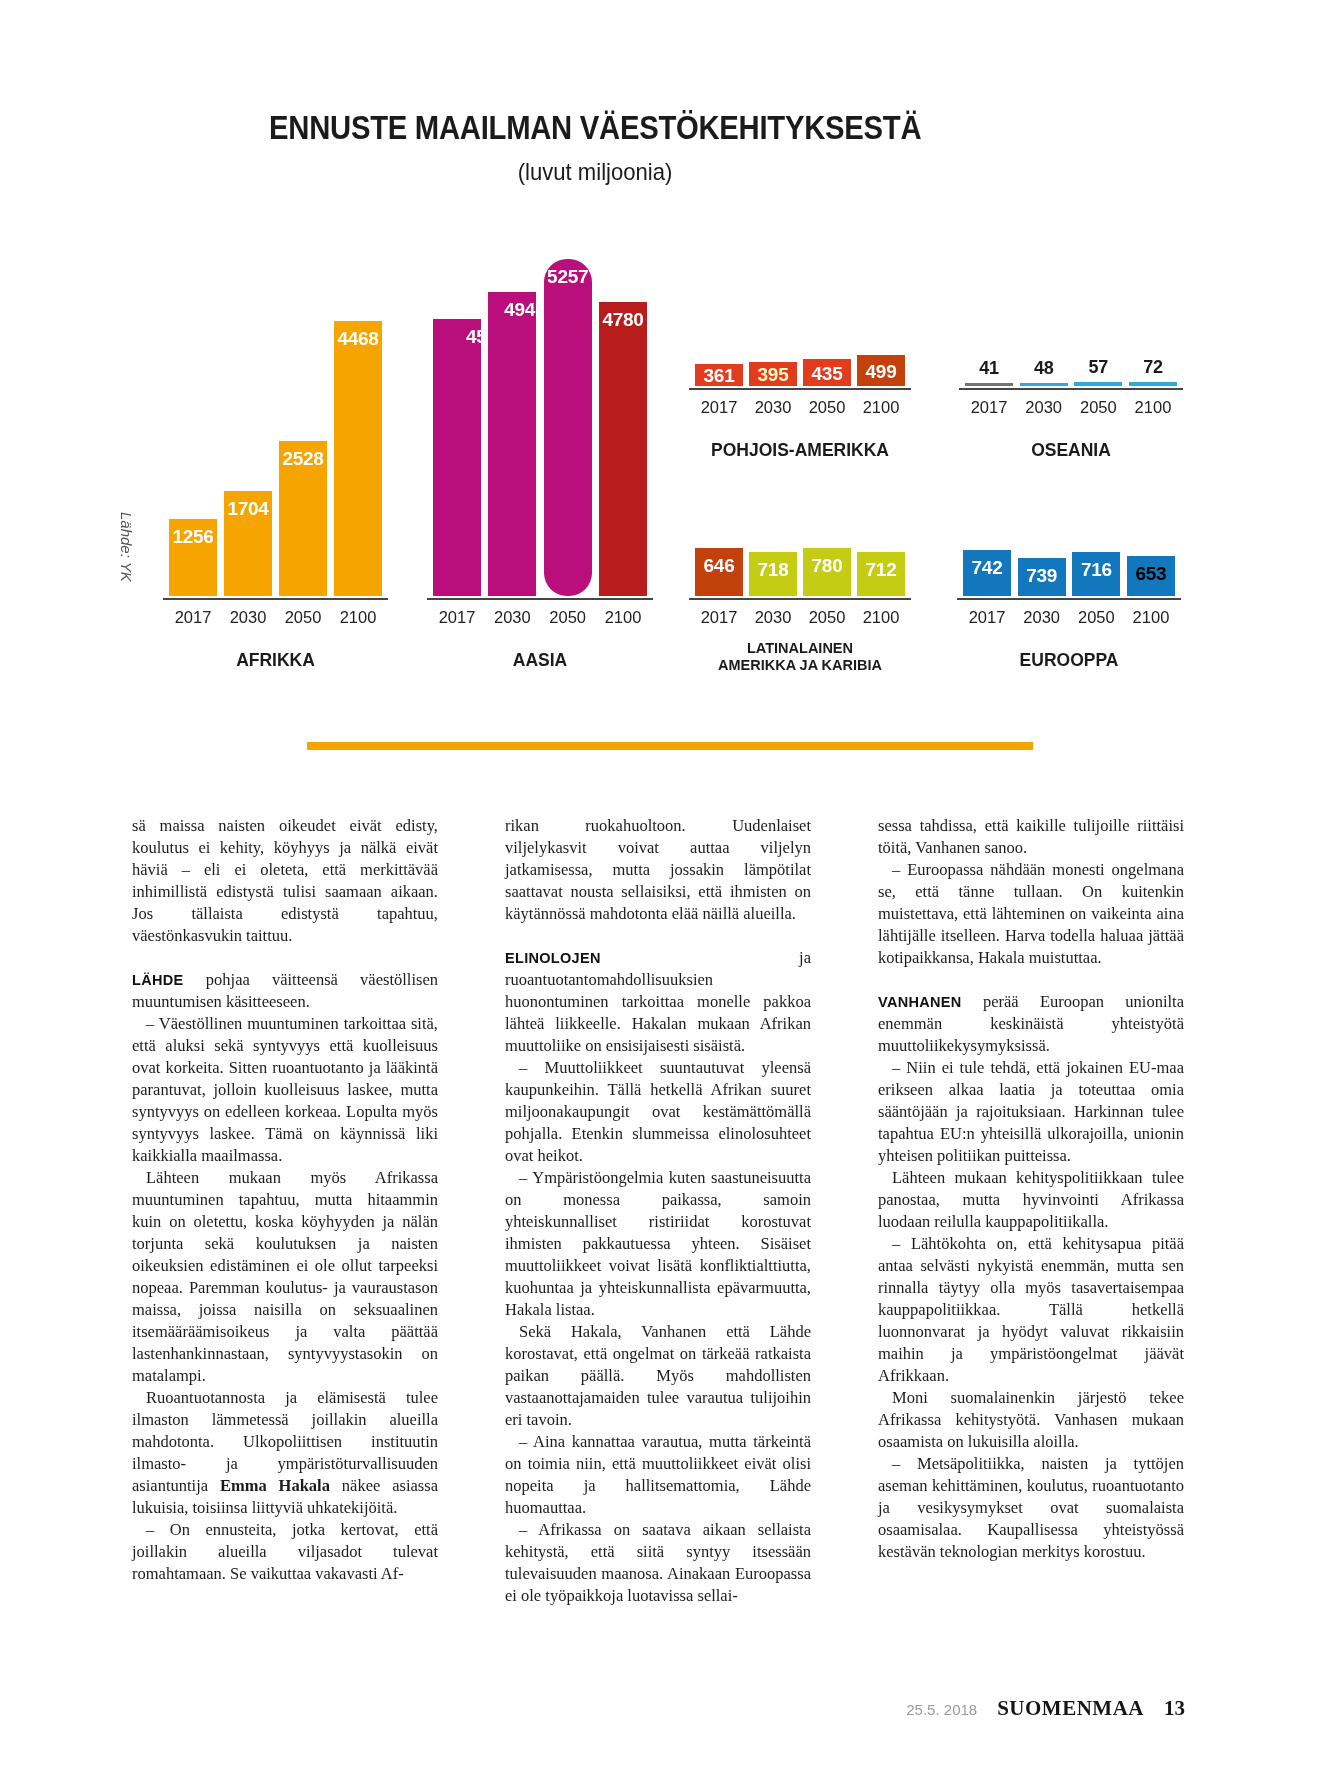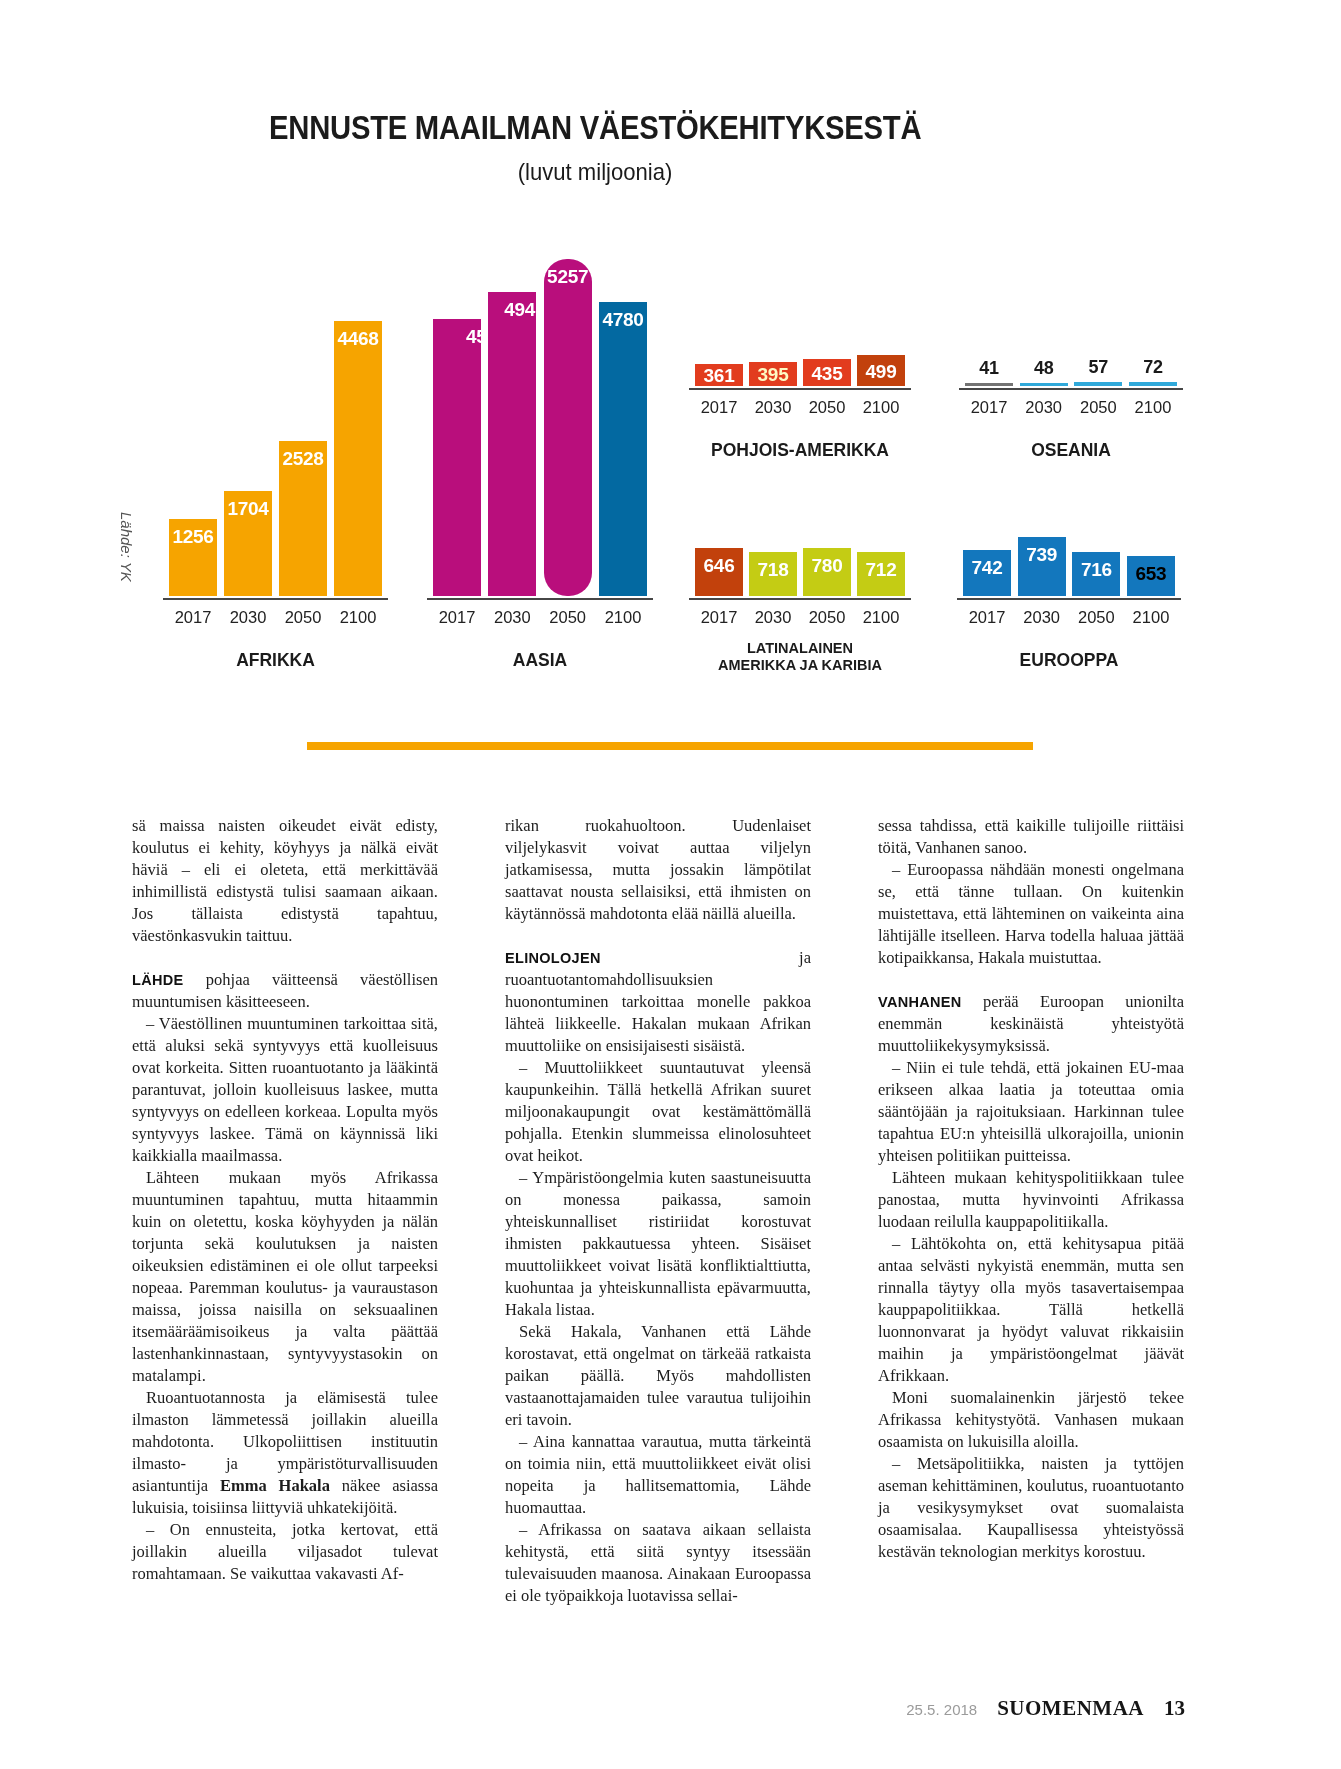--- a/index.html
+++ b/index.html
@@ -122,21 +122,21 @@
   <div class="bars">
       <div class="bar" style="height: 277px; background: rgb(185, 14, 124);">
         <span class="val inside" style="color: rgb(255, 255, 255); top: 7px; padding-left: 33px;">4504</span>
       </div>
       <div class="bar" style="height: 304px; background: rgb(185, 14, 124);">
         <span class="val inside" style="color: rgb(255, 255, 255); top: 7px; padding-left: 16px;">4947</span>
       </div>
       <div class="bar" style="height: 337px; background: rgb(185, 14, 124); border-radius: 23px;">
         <span class="val inside" style="color: rgb(255, 255, 255); top: 7px;">5257</span>
       </div>
-      <div class="bar" style="height: 294px; background: #0369a1;">
+      <div class="bar" style="height: 294px; background: #b91c1c;">
         <span class="val inside" style="color: rgb(255, 255, 255); top: 7px;">4780</span>
       </div>
     </div>
   <div class="axis"></div>
   <div class="years">
       <span class="year">2017</span>
       <span class="year">2030</span>
       <span class="year">2050</span>
       <span class="year">2100</span>
     </div>
@@ -221,21 +221,21 @@
   <div class="chart-title two-line">
       <div>LATINALAINEN</div>
       <div>AMERIKKA JA KARIBIA</div>
     </div>
 </div>
 <div class="chart" id="chart-eurooppa">
   <div class="bars">
       <div class="bar" style="height: 46px; background: rgb(19, 119, 189);">
         <span class="val inside" style="color: rgb(255, 255, 255); top: 7px;">742</span>
       </div>
-      <div class="bar" style="height: 59px; background: rgb(19, 119, 189);">
+      <div class="bar" style="height: 38px; background: rgb(19, 119, 189);">
         <span class="val inside" style="color: rgb(255, 255, 255); top: 7px;">739</span>
       </div>
       <div class="bar" style="height: 44px; background: rgb(19, 119, 189);">
         <span class="val inside" style="color: rgb(255, 255, 255); top: 7px;">716</span>
       </div>
       <div class="bar" style="height: 40px; background: rgb(19, 119, 189);">
         <span class="val inside" style="color: #000000; top: 7px;">653</span>
       </div>
     </div>
   <div class="axis"></div>

